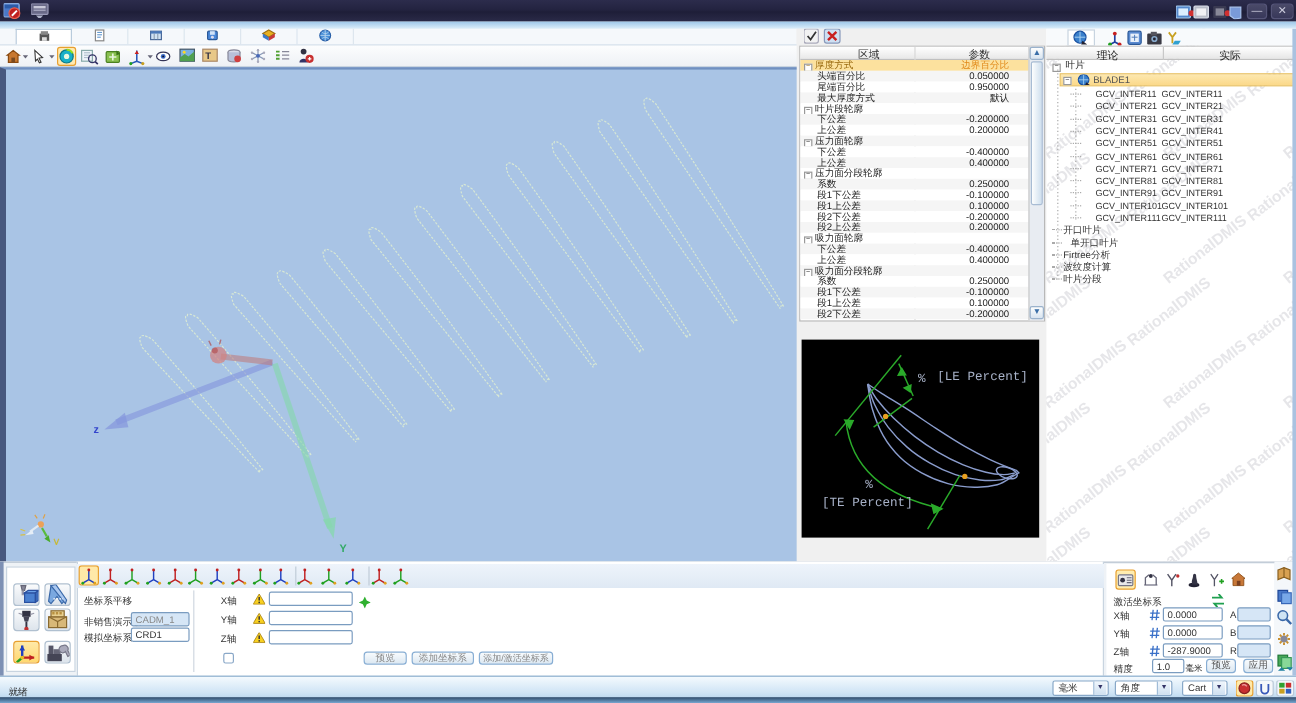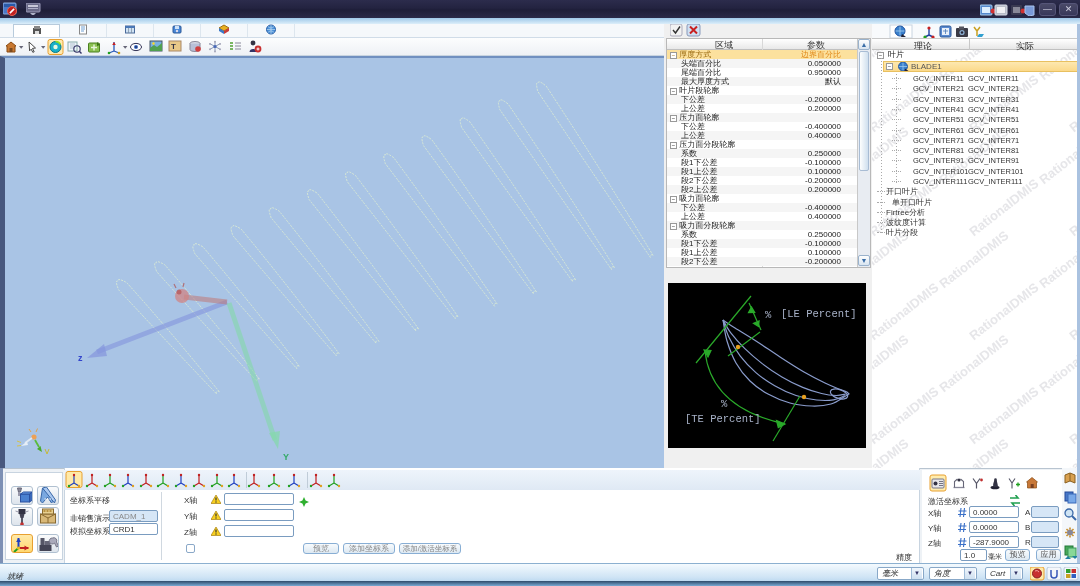--- a/index.html
+++ b/index.html
@@ -45,21 +45,21 @@
 .lbtn{position:absolute;width:22px;height:19px;background:linear-gradient(#fafbfc,#dde4ec);border:1px solid #b0c0d0;border-radius:3px;}
 .lbtn.sel{background:linear-gradient(#ffe9a8,#ffd870);border:1px solid #e8a030;}
 #form{left:64px;top:468px;width:856px;height:95px;background:#fff;border-left:1px solid #c8d4e0;border-right:1px solid #c8d4e0;}
 #ftool{left:64px;top:470px;width:856px;height:20px;background:linear-gradient(#eef4fb,#dfe9f4);}
 .flabel{position:absolute;font-size:8px;color:#333;}
 .finput{position:absolute;height:12px;border:1px solid #7a9cc0;border-radius:2px;background:#fff;font-size:8px;color:#333;line-height:11px;padding-left:3px;}
 .fbtn{position:absolute;height:11px;background:linear-gradient(#f8fbfd,#dce8f2);border:1px solid #88aed4;border-radius:3px;font-size:8px;color:#888;text-align:center;line-height:10px;}
 #pos{left:922px;top:470px;width:140px;height:93px;background:#fff;}
 #rstrip{left:1062px;top:468px;width:18px;height:95px;background:#f4f7fa;}
 
-#status{left:0;top:563px;width:1080px;height:23px;background:linear-gradient(#f4fafe,#cfe4f5 60%,#a9cdeb);border-top:1px solid #8cb0d0;font-style:italic;}
+#status{left:0;top:563px;width:1080px;height:23px;background:linear-gradient(#f4fafe,#cfe4f5 60%,#a9cdeb);border-top:1px solid #8cb0d0;}
 #statusbtm{left:0;top:581px;width:1080px;height:5px;background:linear-gradient(#2e4a6a,#7aaad4);}
 .dd{position:absolute;height:13px;background:#fff;border:1px solid #88a8c8;border-radius:2px;font-size:8px;line-height:12px;padding-left:4px;color:#333;}
 .dda{position:absolute;top:0px;right:1px;width:11px;height:11px;background:linear-gradient(#f0f6fc,#cfe0f0);border-left:1px solid #a0bcd8;color:#336;font-size:6px;text-align:center;line-height:11px;}
 </style></head><body>
 
 <div class="abs" id="title">
 <svg class="abs" style="left:3px;top:2px" width="15" height="14">
       <rect x="0" y="1" width="13" height="11" rx="1" fill="#4a78c8" stroke="#88aade"></rect>
       <rect x="1" y="2" width="11" height="3" fill="#2a5aa8"></rect>
       <circle cx="9" cy="9" r="4.5" fill="#c02020" stroke="#e86050"></circle>
@@ -757,21 +757,21 @@
 <div class="finput" style="left:969px;top:521px;width:50px;">0.0000</div>
 <span class="flabel" style="left:1025px;top:523px;">B</span>
 <div class="finput" style="left:1031px;top:521px;width:28px;background:#d6e6f6;"></div>
 <span class="flabel" style="left:928px;top:538px;">Z轴</span>
 <span class="abs" style="left:958px;top:538px;"><svg width="9" height="9" style="vertical-align:-1px">
       <path d="M3 0 L2 9 M6.5 0 L5.5 9 M0.5 3 h8 M0 6.5 h8" stroke="#3a70c8" stroke-width="1.1" fill="none"></path>
     </svg></span>
 <div class="finput" style="left:969px;top:536px;width:50px;">-287.9000</div>
 <span class="flabel" style="left:1025px;top:538px;">R</span>
 <div class="finput" style="left:1031px;top:536px;width:28px;background:#d6e6f6;"></div>
-<span class="flabel" style="left:896px;top:552px;">精度</span>
+<span class="flabel" style="left:928px;top:552px;">精度</span>
 <div class="finput" style="left:960px;top:549px;width:27px;">1.0</div>
 <span class="flabel" style="left:988px;top:552px;font-size:7px;">毫米</span>
 <div class="fbtn" style="left:1005px;top:549px;width:25px;height:12px;color:#555;">预览</div>
 <div class="fbtn" style="left:1036px;top:549px;width:25px;height:12px;color:#555;">应用</div>
 <div class="abs" id="rstrip"></div>
 <svg class="abs" style="left:1062px;top:472px" width="18" height="91">
     <g transform="translate(1,0)">
       <path d="M2 3 l5 -2 l5 2 v8 l-5 -2 l-5 2 z" fill="#d8a050" stroke="#8a6020"></path>
       <path d="M7 1 v8" stroke="#8a6020"></path>
     </g>

